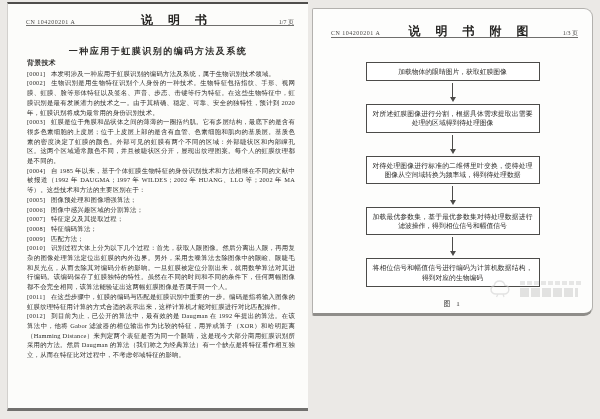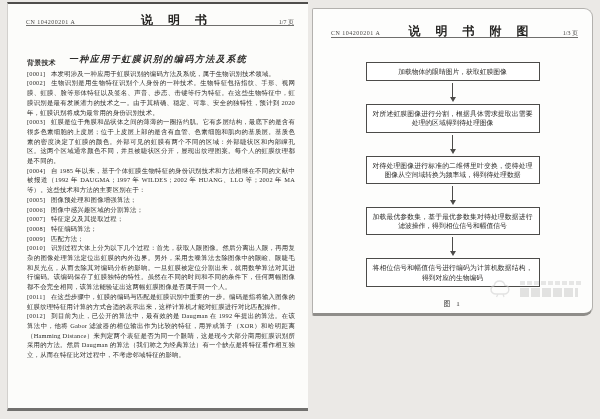--- a/index.html
+++ b/index.html
@@ -31,21 +31,21 @@
   }
   .page-right .page-header{top:14px;}
   .pub-number{font-size:6px;letter-spacing:.5px;color:#4a4947;}
   .doc-type{font-size:12px;font-weight:bold;letter-spacing:6px;color:#242321;}
   .page-num{font-size:6px;color:#4a4947;}
   .header-rule{position:absolute;left:18px;right:14px;top:21px;border-top:1.5px solid #6f6e6c;}
   .page-right .header-rule{top:28px;}
   
   .doc-title{
     position:absolute;left:0;right:0;top:33px;text-align:center;
-    font-size:9px;font-weight:bold;letter-spacing:1.5px;margin:16px;font-style:italic;
+    font-size:9px;font-weight:bold;letter-spacing:1.5px;margin:8px;
   }
   .body-text{
     position:absolute;top:55px;left:19px;right:13px;
     font-size:6.4px;line-height:9.7px;text-align:justify;letter-spacing:.2px;
   }
   .sec-heading{font-size:7px;font-weight:bold;margin:0;}
   .sec-heading.gap{margin-top:11px;}
   .para{margin:0;}
   .pnum{display:inline-block;width:24px;}
   

